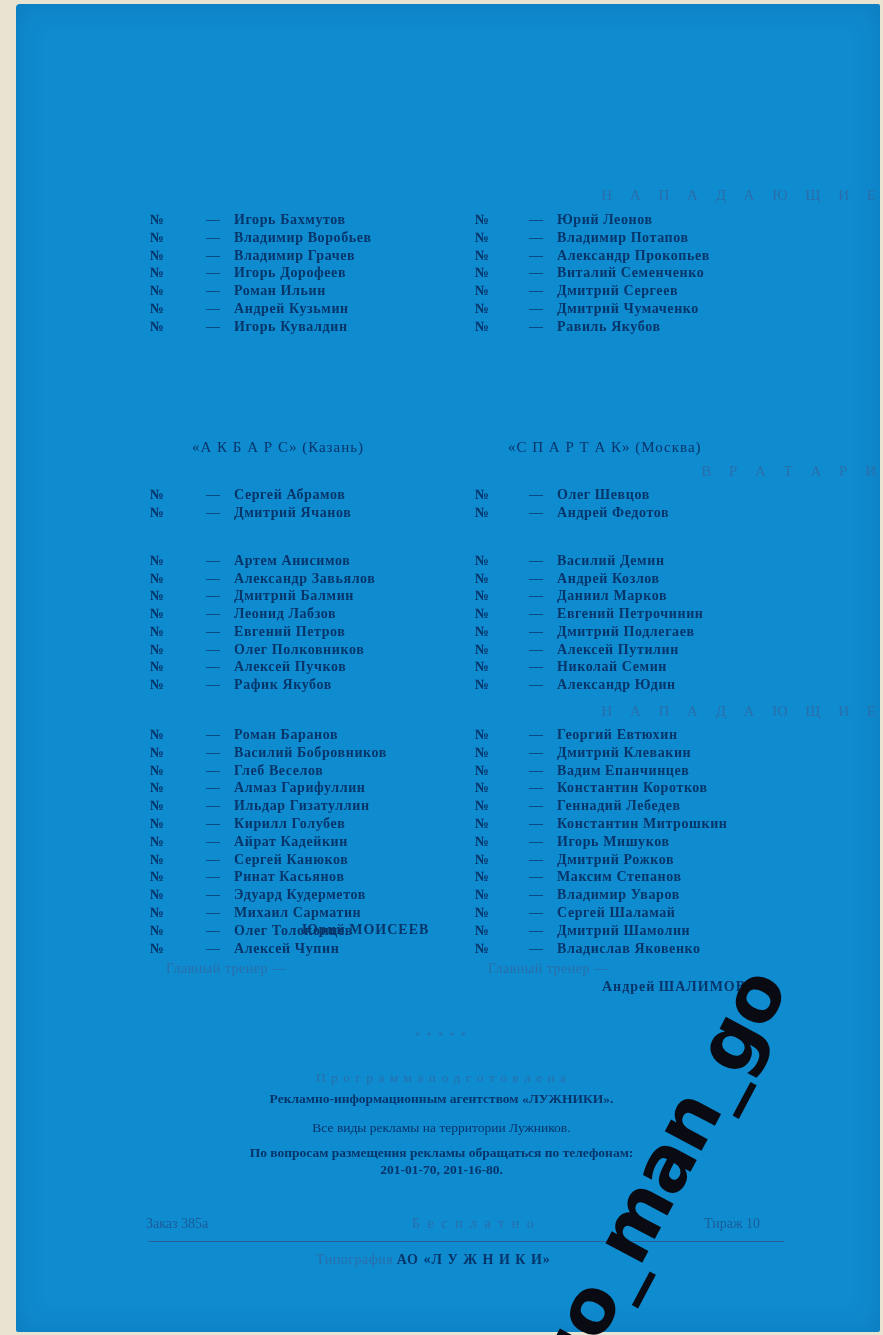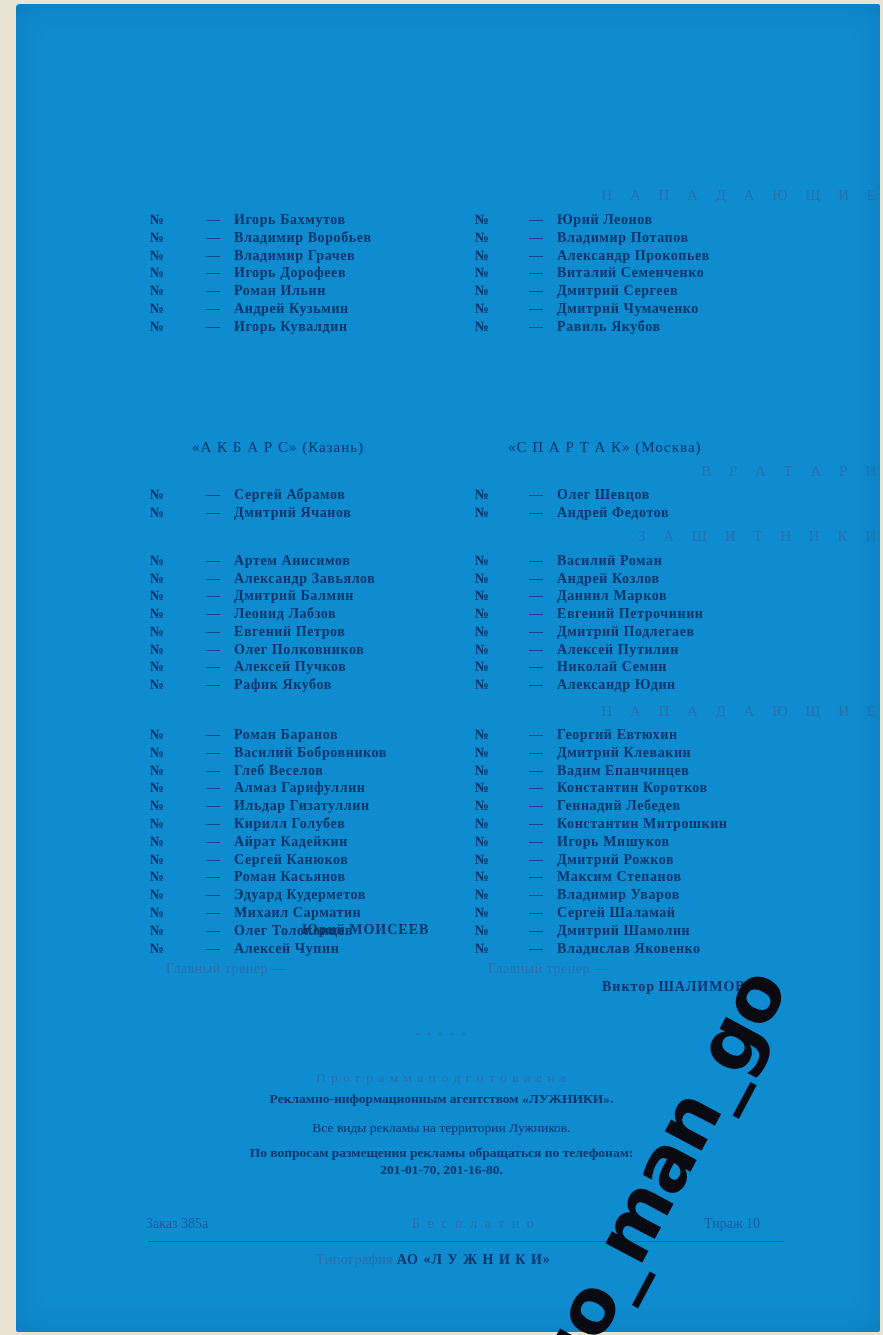--- a/index.html
+++ b/index.html
@@ -146,21 +146,20 @@
     <span class="dash">—</span>
     <span class="name">Олег Шевцов</span>
   </div>
       <div class="row right" style="top: 18px;">
     <span class="num">№</span>
     <span class="dash">—</span>
     <span class="name">Андрей Федотов</span>
   </div>
     </div>
 
-  <div class="heading" style="top:528px;">З А Щ И Т Н И К И</div>
   <div class="cols" style="top:552px;" id="d-left">
       <div class="row" style="top: 0px;">
     <span class="num">№</span>
     <span class="dash">—</span>
     <span class="name">Артем Анисимов</span>
   </div>
       <div class="row" style="top: 17.7px;">
     <span class="num">№</span>
     <span class="dash">—</span>
     <span class="name">Александр Завьялов</span>
@@ -193,21 +192,21 @@
       <div class="row" style="top: 123.9px;">
     <span class="num">№</span>
     <span class="dash">—</span>
     <span class="name">Рафик Якубов</span>
   </div>
     </div>
   <div class="cols" style="top:552px; left:475px; width:320px;" id="d-right">
       <div class="row right" style="top: 0px;">
     <span class="num">№</span>
     <span class="dash">—</span>
-    <span class="name">Василий Роман</span>
+    <span class="name">Василий Демин</span>
   </div>
       <div class="row right" style="top: 17.7px;">
     <span class="num">№</span>
     <span class="dash">—</span>
     <span class="name">Андрей Козлов</span>
   </div>
       <div class="row right" style="top: 35.4px;">
     <span class="num">№</span>
     <span class="dash">—</span>
     <span class="name">Даниил Марков</span>
@@ -277,21 +276,21 @@
     <span class="name">Айрат Кадейкин</span>
   </div>
       <div class="row" style="top: 124.6px;">
     <span class="num">№</span>
     <span class="dash">—</span>
     <span class="name">Сергей Канюков</span>
   </div>
       <div class="row" style="top: 142.4px;">
     <span class="num">№</span>
     <span class="dash">—</span>
-    <span class="name">Роман Касьянов</span>
+    <span class="name">Ринат Касьянов</span>
   </div>
       <div class="row" style="top: 160.2px;">
     <span class="num">№</span>
     <span class="dash">—</span>
     <span class="name">Эдуард Кудерметов</span>
   </div>
       <div class="row" style="top: 178px;">
     <span class="num">№</span>
     <span class="dash">—</span>
     <span class="name">Михаил Сарматин</span>
@@ -375,21 +374,21 @@
   </div>
     </div>
 
   <div class="coach" style="left:166px; top:961px;"><span class="lbl">Главный тренер —</span></div>
   <div class="coach" style="left:302px; top:922px;">
     <b>Юрий</b>
     <b>МОИСЕЕВ</b>
   </div>
   <div class="coach" style="left:488px; top:961px;"><span class="lbl">Главный тренер —</span></div>
   <div class="coach" style="left:602px; top:979px;">
-    <b>Виктор</b>
+    <b>Андрей</b>
     <b>ШАЛИМОВ</b>
   </div>
 
   <div class="center-line" style="top:1030px; font-size:10px; letter-spacing:2px; color:#2a6eaa;">* * * * *</div>
   <div class="center-line" style="top:1091px; font-weight:bold;">Рекламно-информационным агентством «ЛУЖНИКИ».</div>
   <div class="center-line" style="top:1070px; letter-spacing:1px; color:#2a6eaa;">П р о г р а м м а   п о д г о т о в л е н а</div>
   <div class="center-line" style="top:1120px; font-weight:normal;">Все виды рекламы на территории Лужников.</div>
   <div class="center-line" style="top:1145px; font-weight:bold;">По вопросам размещения рекламы обращаться по телефонам:</div>
   <div class="center-line" style="top:1162px; font-weight:bold;">201-01-70, 201-16-80.</div>
 

